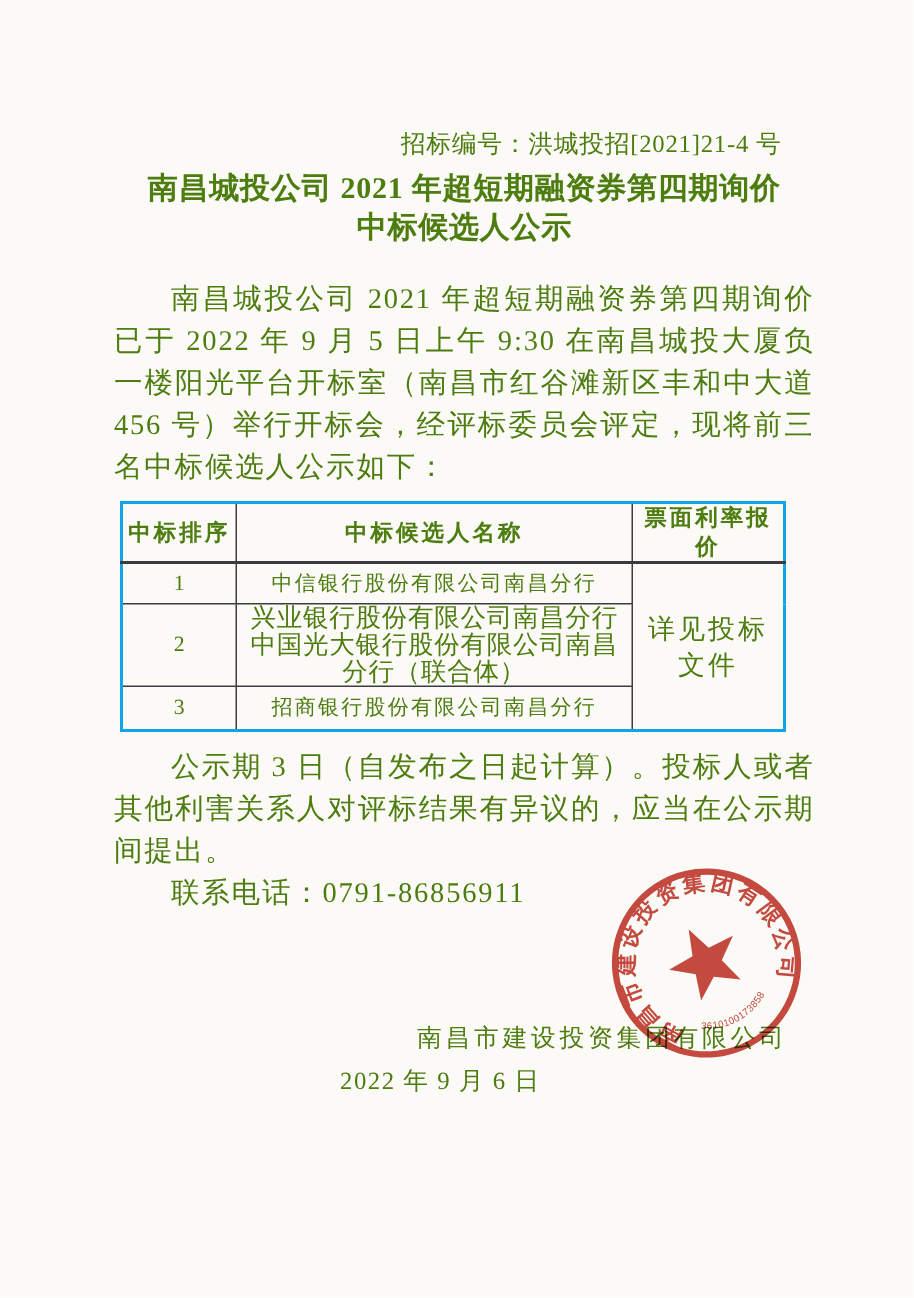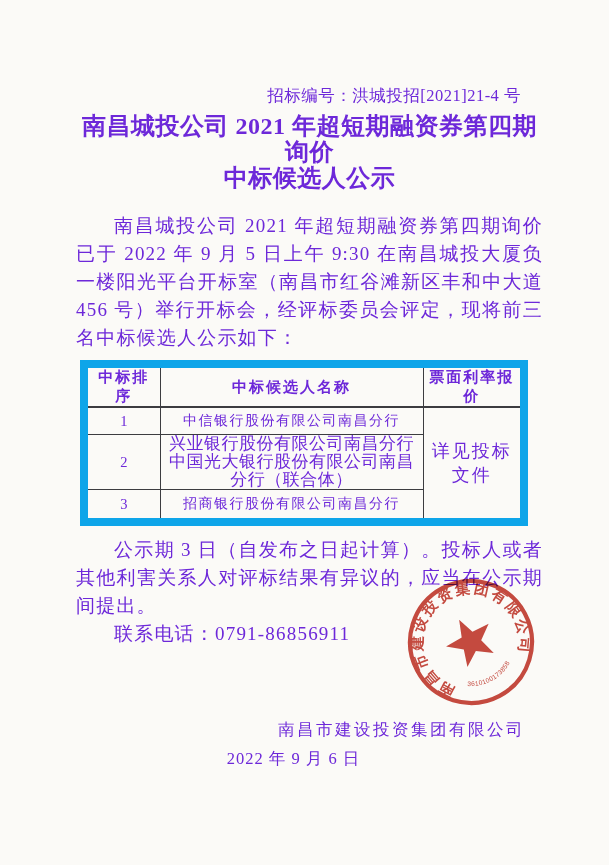--- a/index.html
+++ b/index.html
@@ -3,57 +3,57 @@
 <meta charset="utf-8">
 <style>
   html,body { margin:0; padding:0; }
   .page {
     position: relative;
     width: 609px;
     height: 865px;
     margin: 0 auto;
     background: #fbfaf7;
     font-family: "Liberation Serif", "DejaVu Serif", serif;
-    color: #6d28d9;
+    color: #4d7c0f;
     overflow: hidden;
   }
   .content {
     padding: 86px 66px 0 76px;
   }
   .doc-number {
     text-align: right;
     padding-right: 22px;
     font-size: 16.5px;
     line-height: 20px;
     letter-spacing: 0.5px;
   }
   .title {
     margin-top: 7px;
     text-align: center;
     font-weight: bold;
-    font-size: 24px;
+    font-size: 20px;
     line-height: 26px;
     letter-spacing: 0.5px;
   }
   .body-par {
     margin: 0;
     font-size: 19px;
     line-height: 28px;
     text-align: justify;
     letter-spacing: 1.2px;
     text-indent: 2em;
   }
   .p1 { margin-top: 21px; }
   .p2 { margin-top: 10px; }
   table.bid-table {
     border-collapse: collapse;
     margin: 8px 0 0 4px;
     table-layout: fixed;
     width: 444px;
-    border: 8px solid #0ea5e9;
+    border: 2px solid #0ea5e9;
   }
   .bid-table th, .bid-table td {
     border: 1px solid #3c3c40;
     text-align: center;
     vertical-align: middle;
     padding: 0 2px;
   }
   .bid-table th {
     height: 30px;
     font-size: 15px;

